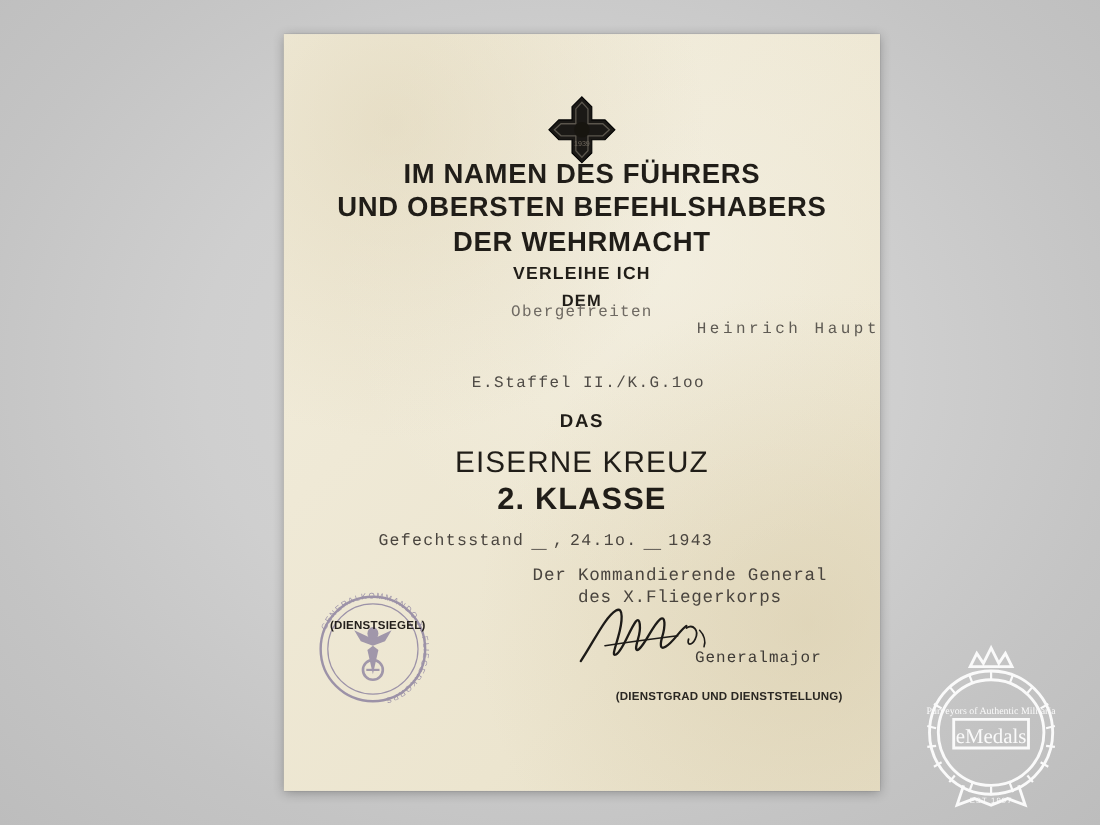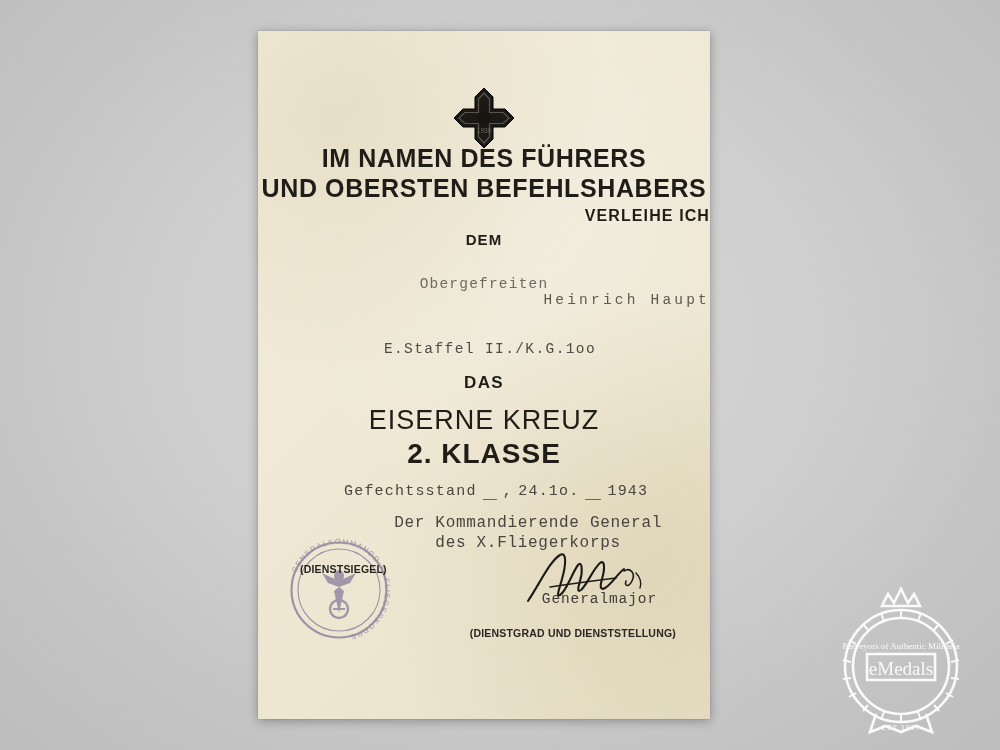--- a/index.html
+++ b/index.html
@@ -18,21 +18,21 @@
     width: 1000px;
     height: 750px;
     background:
       radial-gradient(ellipse at 50% 45%, #d6d6d6 0%, #cfcfcf 45%, #c4c4c4 75%, #bdbdbd 100%);
   }
   
   #paper {
     position: absolute;
     left: 258px;
     top: 31px;
-    width: 452px;
+    width: 542px;
     height: 688px;
     background: linear-gradient(135deg, #f3eedd 0%, #efe9d6 35%, #ece5cf 70%, #e7dfc7 100%);
     box-shadow: 0 2px 10px rgba(0,0,0,0.30), 0 0 1px rgba(0,0,0,0.25);
   }
   #paper:before {
     
     content: "";
     position: absolute;
     inset: 0;
     background:
@@ -77,21 +77,20 @@
     font-weight: bold;
     font-size: 25px;
     letter-spacing: 0.6px;
     line-height: 34px;
   }
   .h-line4 {
     font-weight: bold;
     font-size: 16px;
     letter-spacing: 1.1px;
     margin-top: 4px;
-    text-align: right;
   }
   .h-line5 {
     font-weight: bold;
     font-size: 15px;
     letter-spacing: 1.1px;
     margin-top: 6px;
   }
 
   
   .typed {
@@ -245,20 +244,21 @@
             <path d="M32 7 L37.5 13 L37.5 26.5 L51 26.5 L57 32 L51 37.5 L37.5 37.5 L37.5 51 L32 57 L26.5 51 L26.5 37.5 L13 37.5 L7 32 L13 26.5 L26.5 26.5 L26.5 13 Z" fill="none" stroke="#5a554c" stroke-width="1.2"></path>
             <circle cx="32" cy="32" r="7" fill="#17150f"></circle>
             <text x="32" y="47" font-family="Liberation Sans, sans-serif" font-size="6.5" fill="#6e675c" text-anchor="middle">1939</text>
           </g>
         </svg>
       </div>
 
       <div class="headline">
         <div class="h-line1">IM NAMEN DES FÜHRERS</div>
         <div class="h-line2">UND OBERSTEN BEFEHLSHABERS</div>
+        <div class="h-line3">DER WEHRMACHT</div>
         <div class="h-line4">VERLEIHE ICH</div>
         <div class="h-line5">DEM</div>
       </div>
 
       <div class="typed rank">Obergefreiten</div>
       <div class="typed name">Heinrich  Haupt</div>
       <div class="typed unit">E.Staffel II./K.G.1oo</div>
 
       <div class="award">
         <div class="a-das">DAS</div>

